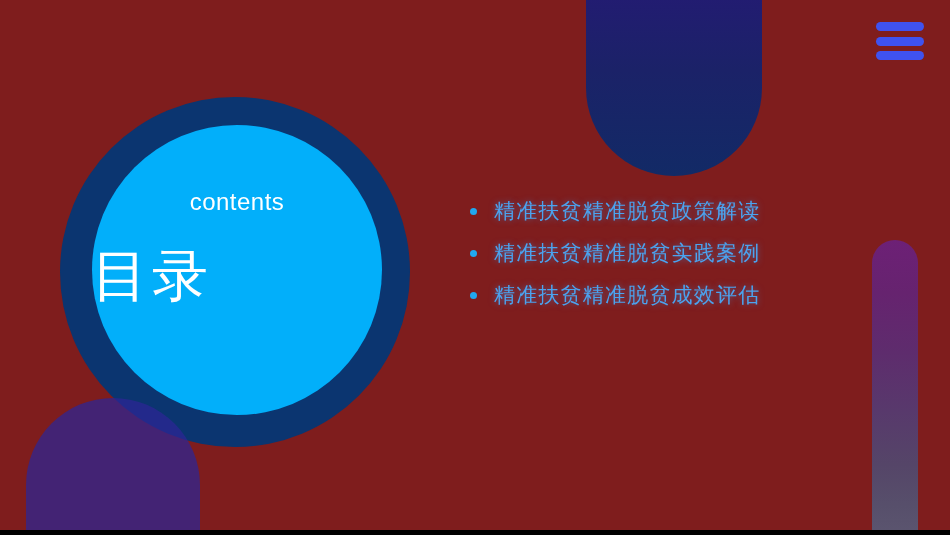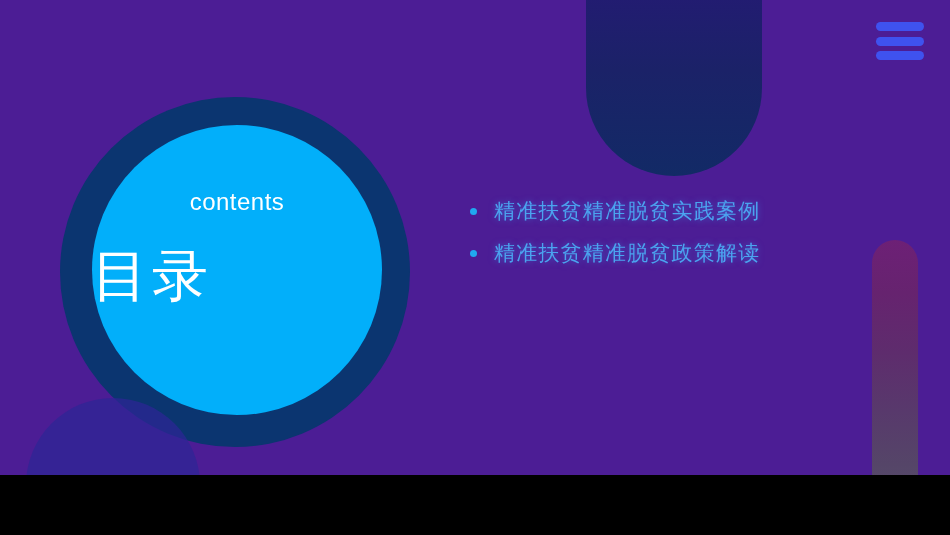--- a/index.html
+++ b/index.html
@@ -3,23 +3,23 @@
 <meta charset="utf-8">
 <style>
   html, body {
     margin: 0;
     padding: 0;
     background: #000;
   }
   #slide {
     position: relative;
     width: 950px;
-    height: 475px;
+    height: 530px;
     overflow: hidden;
-    background: #4c1d95;
+    background: #7f1d1d;
     font-family: "Liberation Sans", "DejaVu Sans", sans-serif;
   }
 
   
   .deco-top-pill {
     position: absolute;
     left: 586px;
     top: -90px;
     width: 176px;
     height: 266px;
@@ -153,21 +153,25 @@
 
   <div class="menu-btn">
     <div class="bar"></div>
     <div class="bar"></div>
     <div class="bar"></div>
   </div>
 
   <div class="agenda">
     <div class="agenda-item">
       <span class="agenda-bullet"></span>
+      <span class="agenda-text">精准扶贫精准脱贫政策解读</span>
+    </div>
+    <div class="agenda-item">
+      <span class="agenda-bullet"></span>
       <span class="agenda-text">精准扶贫精准脱贫实践案例</span>
     </div>
     <div class="agenda-item">
       <span class="agenda-bullet"></span>
-      <span class="agenda-text">精准扶贫精准脱贫政策解读</span>
+      <span class="agenda-text">精准扶贫精准脱贫成效评估</span>
     </div>
   </div>
 
 </div>
 
 </body></html>

